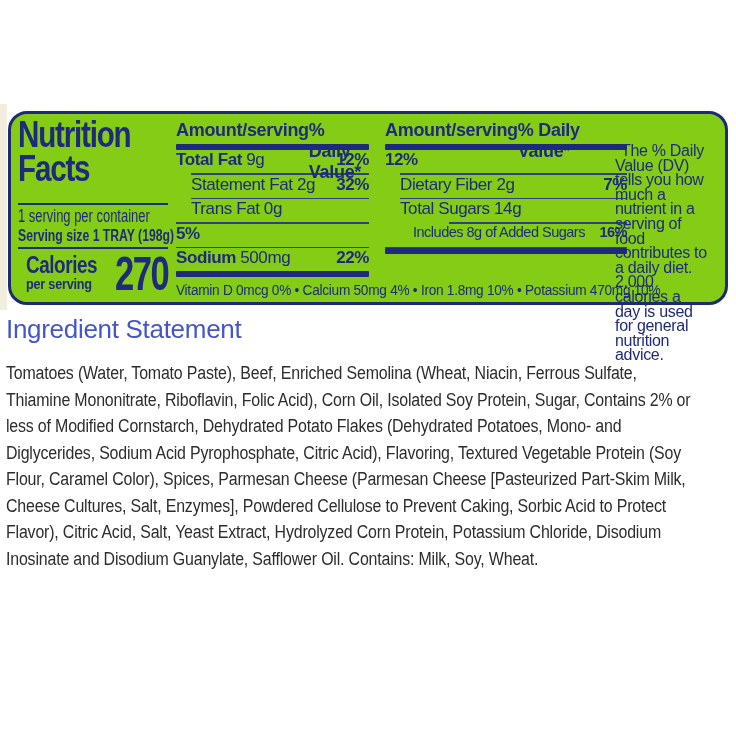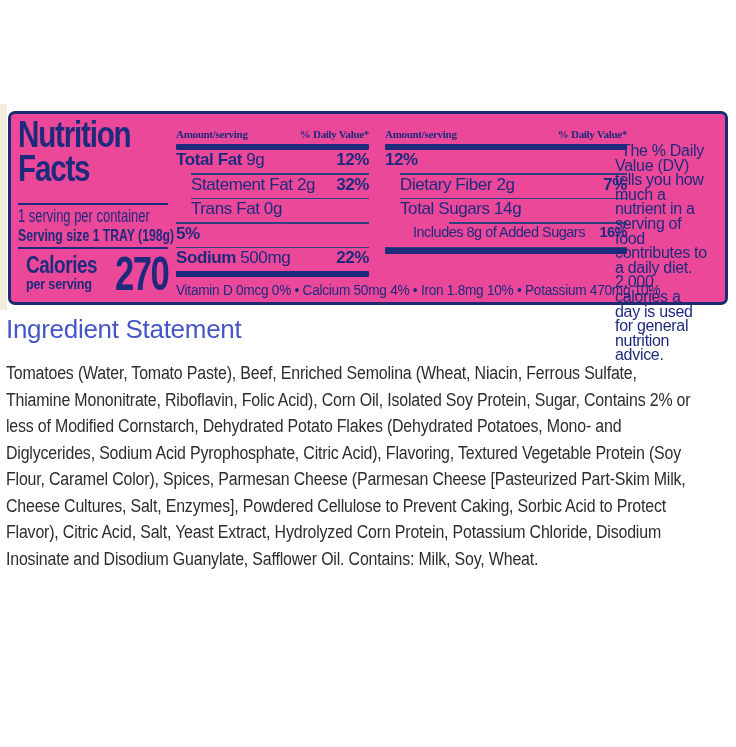--- a/index.html
+++ b/index.html
@@ -8,21 +8,21 @@
     font-family:"Liberation Sans", sans-serif;
     -webkit-font-smoothing:antialiased;
     color:#1e2b7c;
     overflow:hidden;
   }
   .cream-strip{position:absolute;left:0;top:104px;width:7px;height:206px;background:#f2eddc;}
 
   
   .panel{
     position:absolute;left:8px;top:111px;width:714px;height:188px;
-    border:3px solid #1e2a72;border-radius:7px;background:#ec4899;
+    border:3px solid #1e2a72;border-radius:19px;background:#84cc16;
   }
   .bar{height:6px;background:#1e2b7c;border-radius:1px;}
   .rule{height:2px;background:#1e2b7c;}
   .thin{height:1.5px;background:#30407f;}
 
   
   .col-left{position:absolute;left:7px;top:4px;width:156px;}
   .nf-title{
     font-weight:bold;font-size:37px;line-height:34px;letter-spacing:-1.5px;
     transform:scaleX(0.80);transform-origin:left top;white-space:nowrap;
@@ -38,22 +38,22 @@
   .cal-main{font-weight:bold;font-size:23px;line-height:22px;letter-spacing:-0.5px;}
   .cal-sub{font-weight:bold;font-size:15.5px;line-height:16px;letter-spacing:-0.3px;}
   .cal-num{
     font-weight:bold;font-size:48px;line-height:44px;letter-spacing:-2px;
     transform:scaleX(0.72);transform-origin:left top;margin-left:2px;
   }
 
   
   .col-mid{position:absolute;left:165px;top:6px;width:193px;}
   .col-right{position:absolute;left:374px;top:6px;width:242px;}
-  .col-header{display:flex;justify-content:space-between;align-items:flex-end;
-    font-weight:bold;font-size:11px;letter-spacing:-0.3px;height:20px;font-family:Liberation Serif, serif;}
+  .col-header{display:flex;justify-content:space-between;align-items:flex-start;
+    font-weight:bold;font-size:18px;letter-spacing:-0.3px;height:20px;}
   .col-header + .bar{margin-top:4px;}
   .nrow{height:23px;display:flex;align-items:flex-start;font-size:17px;letter-spacing:-0.4px;white-space:nowrap;}
   .nrow .lbl{flex:1 1 auto;overflow:hidden;}
   .nrow .b{font-weight:bold;}
   .nrow .dv{font-weight:bold;}
   .ind1{padding-left:15px;}
   .ind2{padding-left:28px;}
   .small-row{font-size:14.5px;letter-spacing:-0.5px;}
   .m-ind1{margin-left:15px;}
   .m-ind2{margin-left:64px;}

